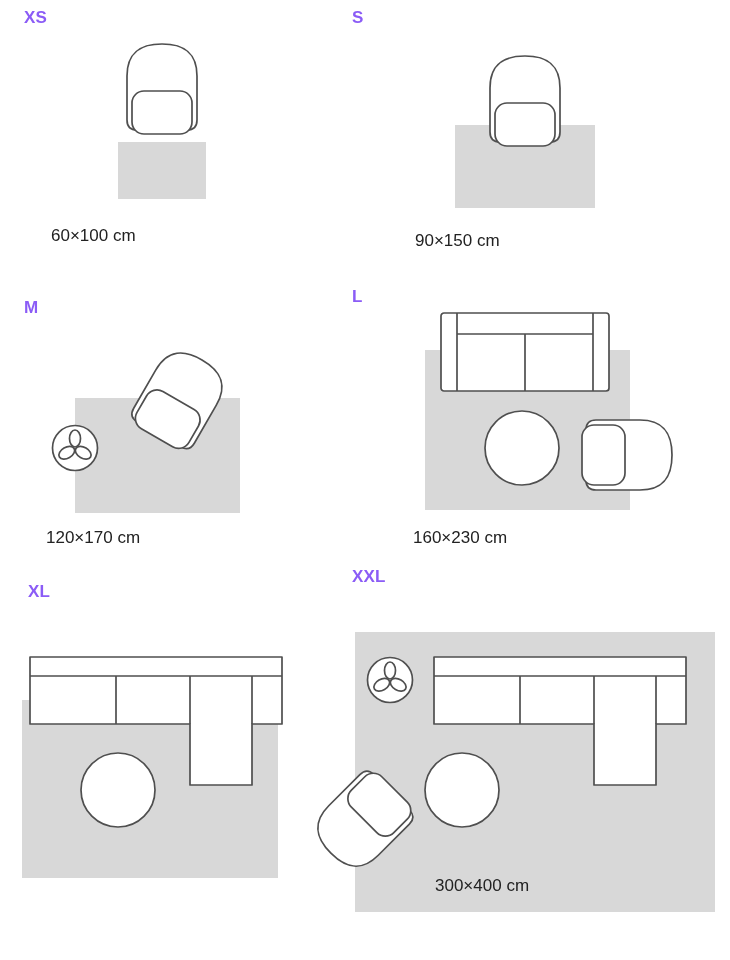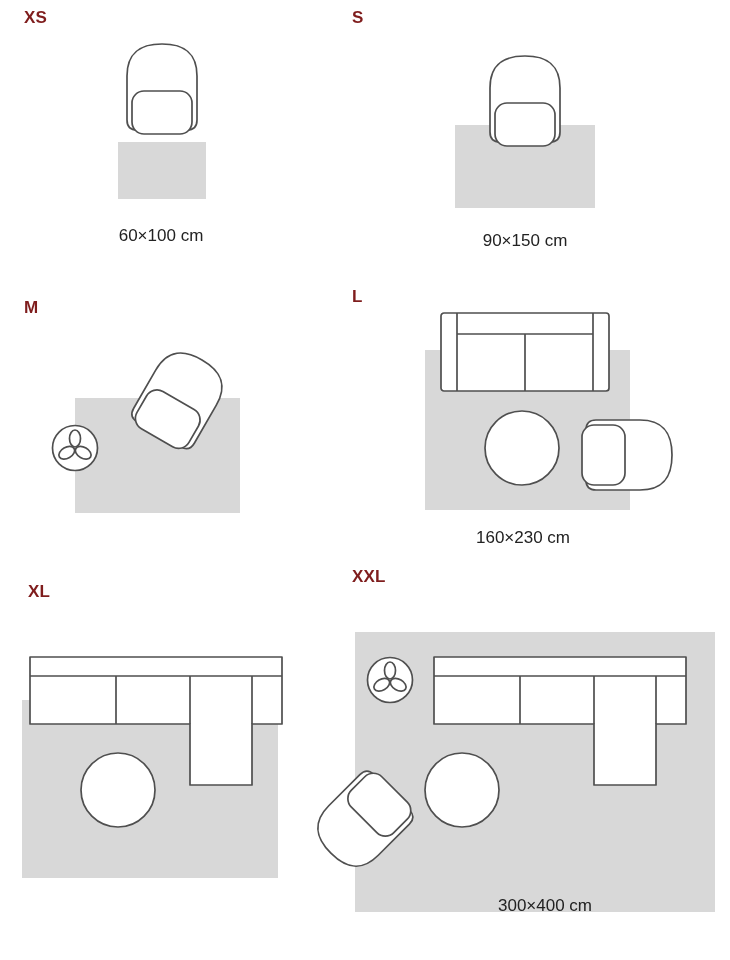--- a/index.html
+++ b/index.html
@@ -1,19 +1,19 @@
 <!DOCTYPE html>
 <html><head>
 <meta charset="utf-8">
 <style>
   html,body{margin:0;padding:0;background:#fff;}
   body{font-family:"Liberation Sans",sans-serif;color:#1c1c1c;}
   .page{position:relative;width:730px;height:960px;background:#fff;overflow:hidden;}
-  .size-label{position:absolute;font-size:17px;font-weight:700;color:#7f1d1d;letter-spacing:.2px;}
-  .size-caption{position:absolute;width:220px;margin-left:-110px;text-align:center;font-size:17px;color:#222;}
+  .size-label{position:absolute;font-size:17px;font-weight:700;color:#8b5cf6;letter-spacing:.2px;}
+  .size-caption{position:absolute;width:220px;margin-left:-110px;text-align:left;font-size:17px;color:#222;}
   .cell-svg{position:absolute;overflow:visible;}
 </style>
 </head>
 <body>
 
 <div class="page">
 
   <svg width="0" height="0" style="position:absolute" aria-hidden="true">
     <defs>
       <g id="armchair">
@@ -55,20 +55,21 @@
   <div class="size-caption" style="left:525px;top:231px">90×150 cm</div>
 
   <div class="size-label" style="left:24px;top:298px">M</div>
   <svg class="cell-svg" style="left:40px;top:332px" width="230" height="196">
     <rect x="35" y="66" width="165" height="115" fill="#d8d8d8"></rect>
     <g transform="translate(140,66) rotate(30)">
       <use href="#armchair" x="-45" y="-48"></use>
     </g>
     <use href="#plant" x="11" y="92"></use>
   </svg>
+  <div class="size-caption" style="left:156px;top:528px">120×170 cm</div>
 
   <div class="size-label" style="left:352px;top:287px">L</div>
   <svg class="cell-svg" style="left:408px;top:300px" width="295" height="226">
     <rect x="17" y="50" width="205" height="160" fill="#d8d8d8"></rect>
     <use href="#sofa" x="32" y="12"></use>
     <use href="#coffee-table" x="76" y="110"></use>
     <g transform="translate(220,155) rotate(90)">
       <use href="#armchair" x="-45" y="-48"></use>
     </g>
   </svg>
@@ -84,15 +85,15 @@
   <div class="size-label" style="left:352px;top:567px">XXL</div>
   <svg class="cell-svg" style="left:295px;top:612px" width="435" height="315">
     <rect x="60" y="20" width="360" height="280" fill="#d8d8d8"></rect>
     <use href="#plant" x="71" y="44"></use>
     <use href="#sectional" x="137" y="43"></use>
     <use href="#coffee-table" x="129" y="140"></use>
     <g transform="translate(67,210) rotate(-135)">
       <use href="#armchair" x="-45" y="-48"></use>
     </g>
   </svg>
-  <div class="size-caption" style="left:545px;top:896px">300×400 cm</div>
+  <div class="size-caption" style="left:545px;top:876px">300×400 cm</div>
 
 </div>
 
 </body></html>

